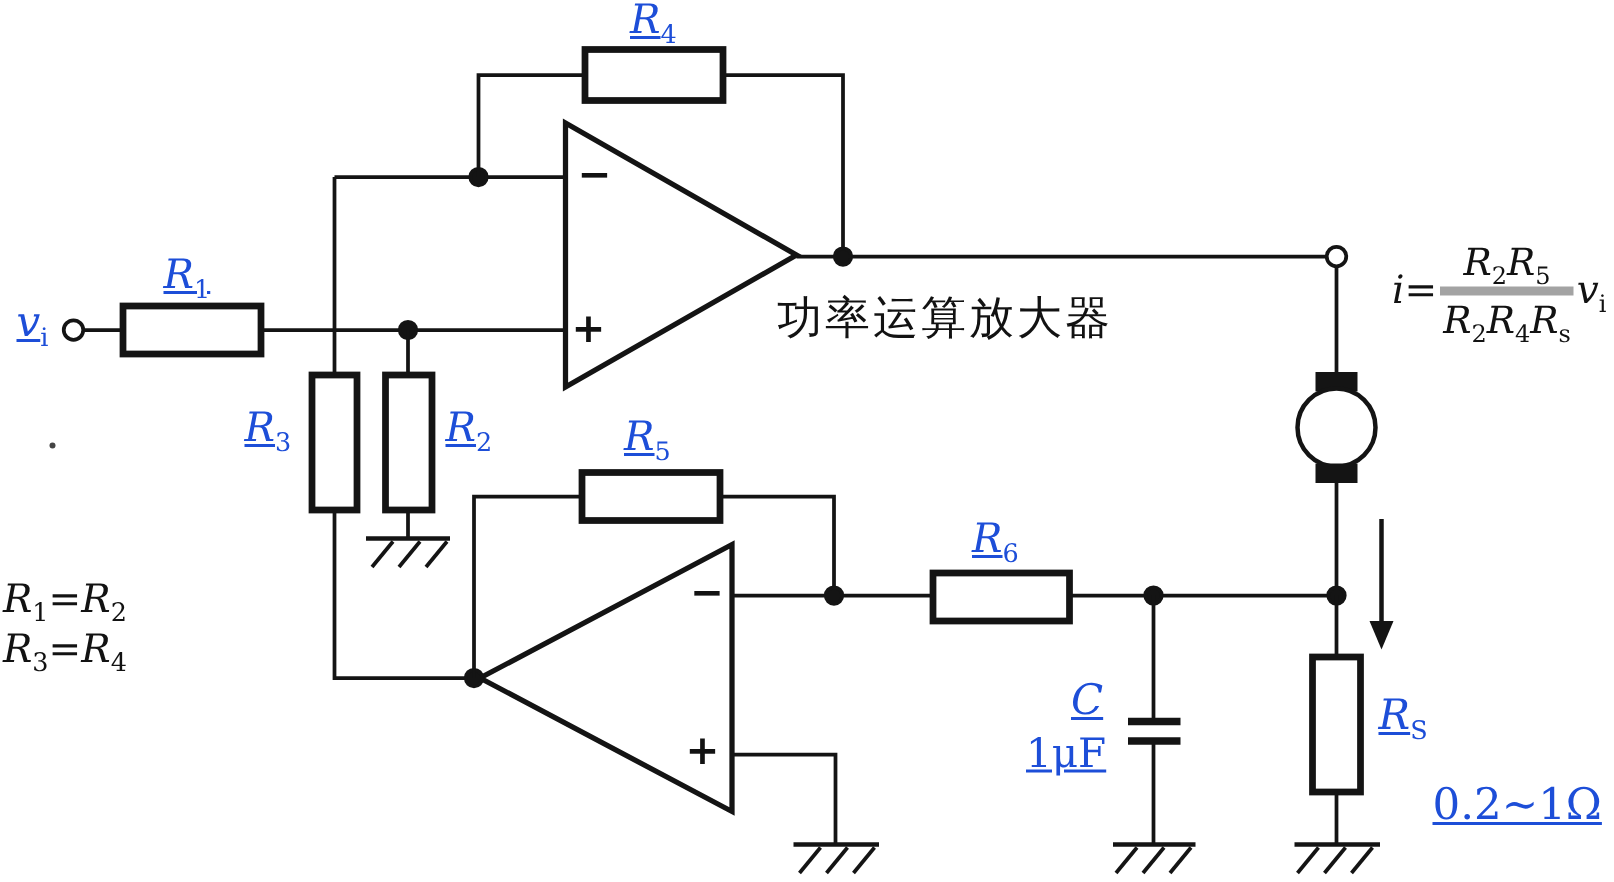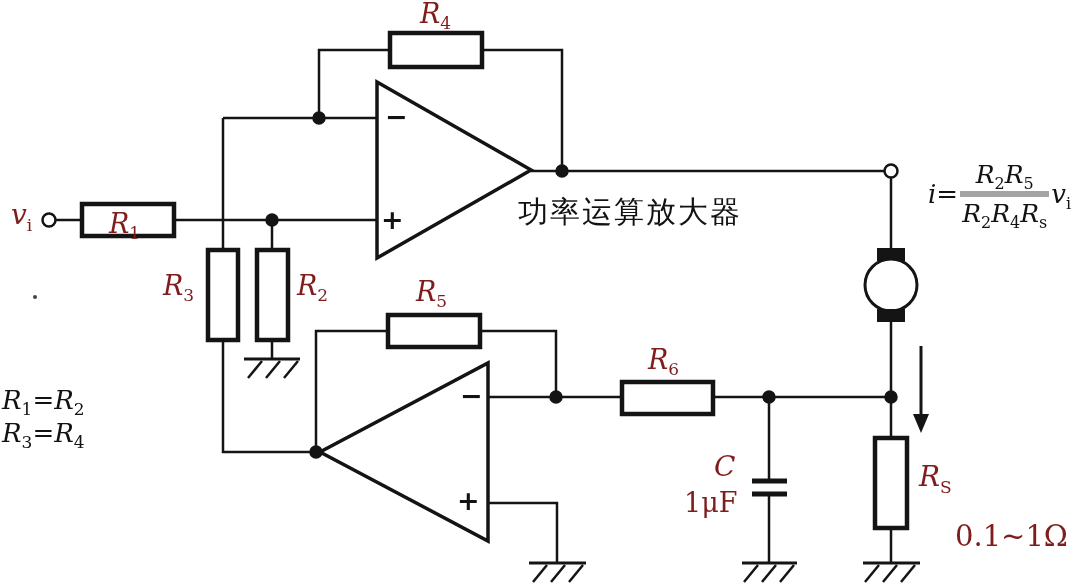--- a/index.html
+++ b/index.html
@@ -1,21 +1,21 @@
 <!DOCTYPE html>
 <html><head>
 <meta charset="utf-8">
 <style>
   html,body{margin:0;padding:0;background:#ffffff;}
   body{width:1076px;height:588px;position:relative;overflow:hidden;
        font-family:"DejaVu Serif",serif;color:#121212;}
   #stage{position:absolute;left:0;top:0;width:1076px;height:588px;}
   svg{position:absolute;left:0;top:0;}
   .mlabel{position:absolute;font-family:"DejaVu Serif",serif;font-style:italic;
-          font-size:27px;line-height:1.05;white-space:nowrap;color:#7f1d1d;}
+          font-size:27px;line-height:1.05;white-space:nowrap;color:#1d4ed8;text-decoration:underline;}
   .mlabel sub{font-style:normal;font-size:17px;line-height:0;}
   .plain{font-style:normal;}
   .cjk{position:absolute;font-family:"DejaVu Sans",sans-serif;font-style:normal;
        font-size:30px;letter-spacing:2px;white-space:nowrap;color:#121212;}
   .sign{position:absolute;font-family:"DejaVu Sans",sans-serif;font-size:27px;
         font-weight:bold;color:#121212;line-height:1;}
   .op{font-style:normal;}
   
   .formula{position:absolute;left:928px;top:160px;display:flex;align-items:center;
            font-size:26px;font-style:italic;}
@@ -127,31 +127,31 @@
       <line x1="921" y1="346" x2="921" y2="416" stroke-width="3"></line>
       <polygon points="913,414 929,414 921,433" fill="#141414" stroke="none"></polygon>
     </g>
 
     <circle cx="35" cy="297" r="2" fill="#444444" stroke="none"></circle>
   </g>
 </svg>
 
 <div class="mlabel" style="left:11px;top:200px;font-size:28px;"><i>v</i><sub>i</sub></div>
 
-<div class="mlabel" style="left:109px;top:170px;margin-top:40px;"><i>R</i><sub>1</sub></div>
+<div class="mlabel" style="left:109px;top:170px;"><i>R</i><sub>1</sub></div>
 <div class="mlabel" style="left:163px;top:272px;"><i>R</i><sub>3</sub></div>
 <div class="mlabel" style="left:297px;top:272px;"><i>R</i><sub>2</sub></div>
 <div class="mlabel" style="left:420px;top:0px;"><i>R</i><sub>4</sub></div>
 <div class="mlabel" style="left:416px;top:278px;"><i>R</i><sub>5</sub></div>
 <div class="mlabel" style="left:648px;top:346px;"><i>R</i><sub>6</sub></div>
 <div class="mlabel" style="left:919px;top:462px;font-size:28px;"><i>R</i><sub>S</sub></div>
 
 <div class="mlabel" style="left:714px;top:452px;font-size:28px;"><i>C</i></div>
 <div class="mlabel plain" style="left:684px;top:489px;">1μF</div>
-<div class="mlabel plain" style="left:955px;top:521px;font-size:29px;">0.1~1Ω</div>
+<div class="mlabel plain" style="left:955px;top:521px;font-size:29px;">0.2~1Ω</div>
 
 <div class="cjk" style="left:518px;top:192px;">功率运算放大器</div>
 
 <div class="sign" style="left:385px;top:103px;">−</div>
 <div class="sign" style="left:381px;top:206px;">+</div>
 <div class="sign" style="left:460px;top:382px;">−</div>
 <div class="sign" style="left:457px;top:487px;">+</div>
 
 <div class="eqs">
   <div><i>R</i><sub>1</sub><span class="op">=</span><i>R</i><sub>2</sub></div>

